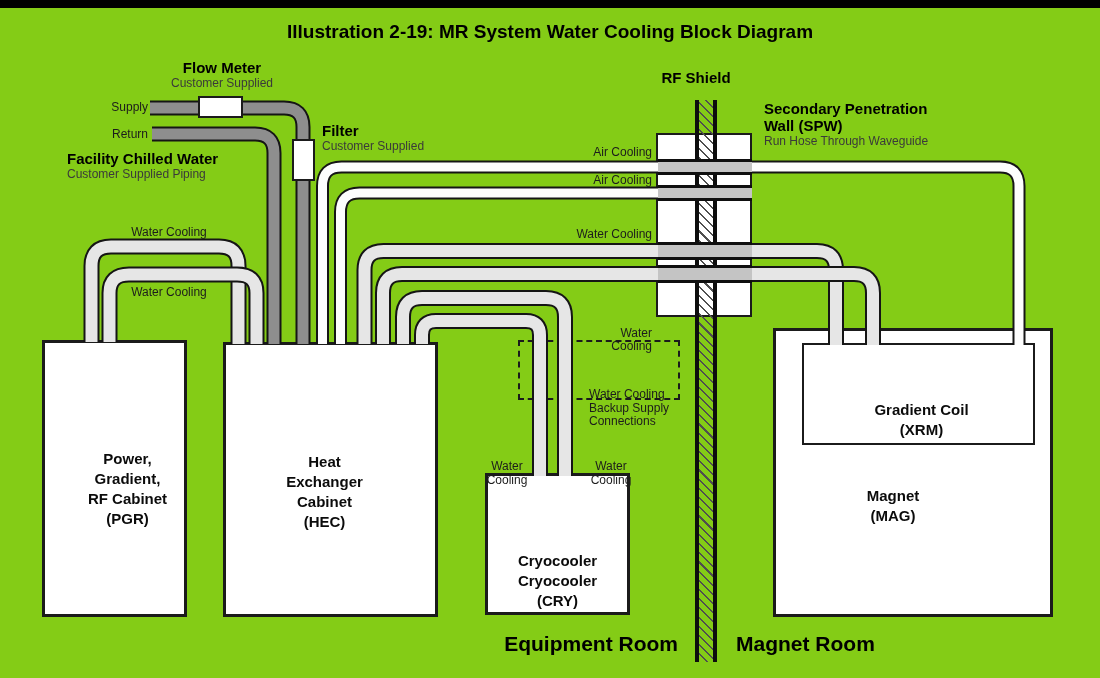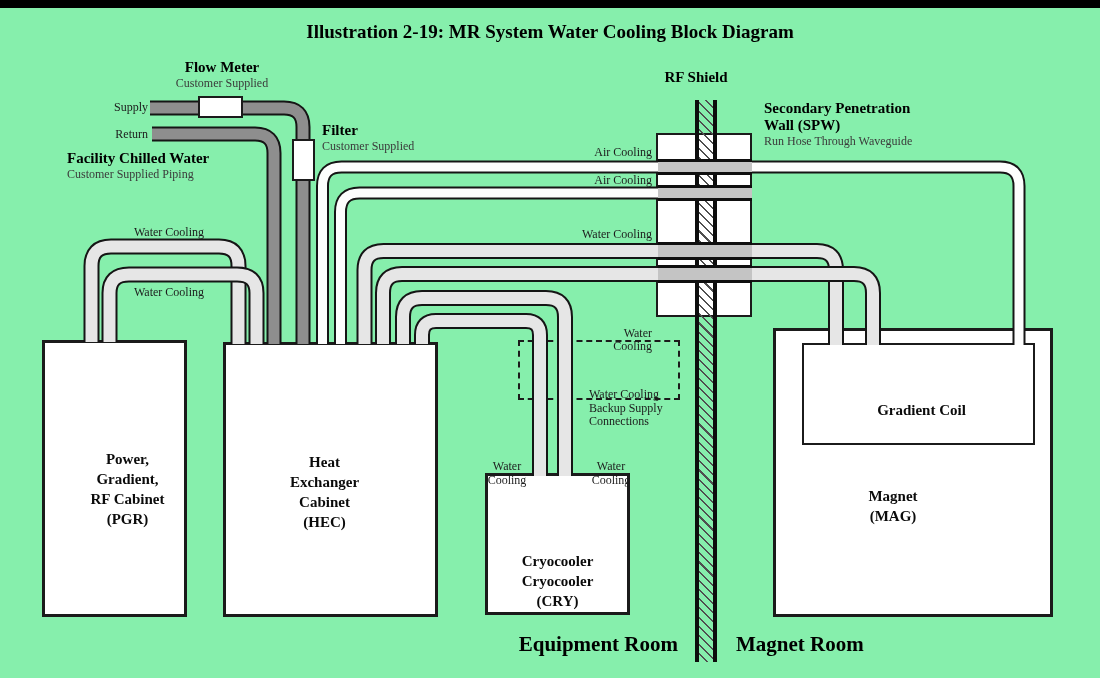--- a/index.html
+++ b/index.html
@@ -4,22 +4,22 @@
 <style>
   :root{
     --outline:#151515;
     --pipe-dark:#8e8e8e;
     --pipe-light:#e6e6e6;
     --pipe-air:#fdfdfd;
     --band:#c4c4c4;
   }
   html,body{margin:0;padding:0;background:#fff;}
   #canvas{
-    position:relative;width:1100px;height:678px;background:#86efac;overflow:hidden;
-    font-family:Liberation Serif, serif;color:#111;
+    position:relative;width:1100px;height:678px;background:#84cc16;overflow:hidden;
+    font-family:Liberation Sans, sans-serif;color:#111;
   }
   .abs{position:absolute;}
   #topbar{left:0;top:0;width:1100px;height:8px;background:#000;}
   #main-title{left:0;top:21px;width:1100px;text-align:center;font-weight:bold;font-size:19px;color:#000;}
 
   
   .bigbox{background:#fff;border:3px solid #1b1b1b;box-sizing:border-box;z-index:3;}
   .thinbox{background:#fff;border:2px solid #1b1b1b;box-sizing:border-box;}
   #pgr-box{left:42px;top:340px;width:145px;height:277px;}
   #hec-box{left:223px;top:342px;width:215px;height:275px;}
@@ -199,20 +199,21 @@
     <span>Cabinet</span>
     <span>(HEC)</span>
   </div>
   <div class="boxtitle" style="left:485px;top:516px;width:145px;margin-top:35px;">
     <span>Cryocooler</span>
     <span>Cryocooler</span>
     <span>(CRY)</span>
   </div>
   <div class="boxtitle" style="left:802px;top:400px;width:239px;">
     <span>Gradient Coil</span>
+    <span>(XRM)</span>
   </div>
   <div class="boxtitle" style="left:773px;top:486px;width:240px;">
     <span>Magnet</span>
     <span>(MAG)</span>
   </div>
 
   <div class="room rgt" style="left:420px;top:632px;width:258px;text-align:right;">Equipment Room</div>
   <div class="room" style="left:736px;top:632px;">Magnet Room</div>
 
 </div>

